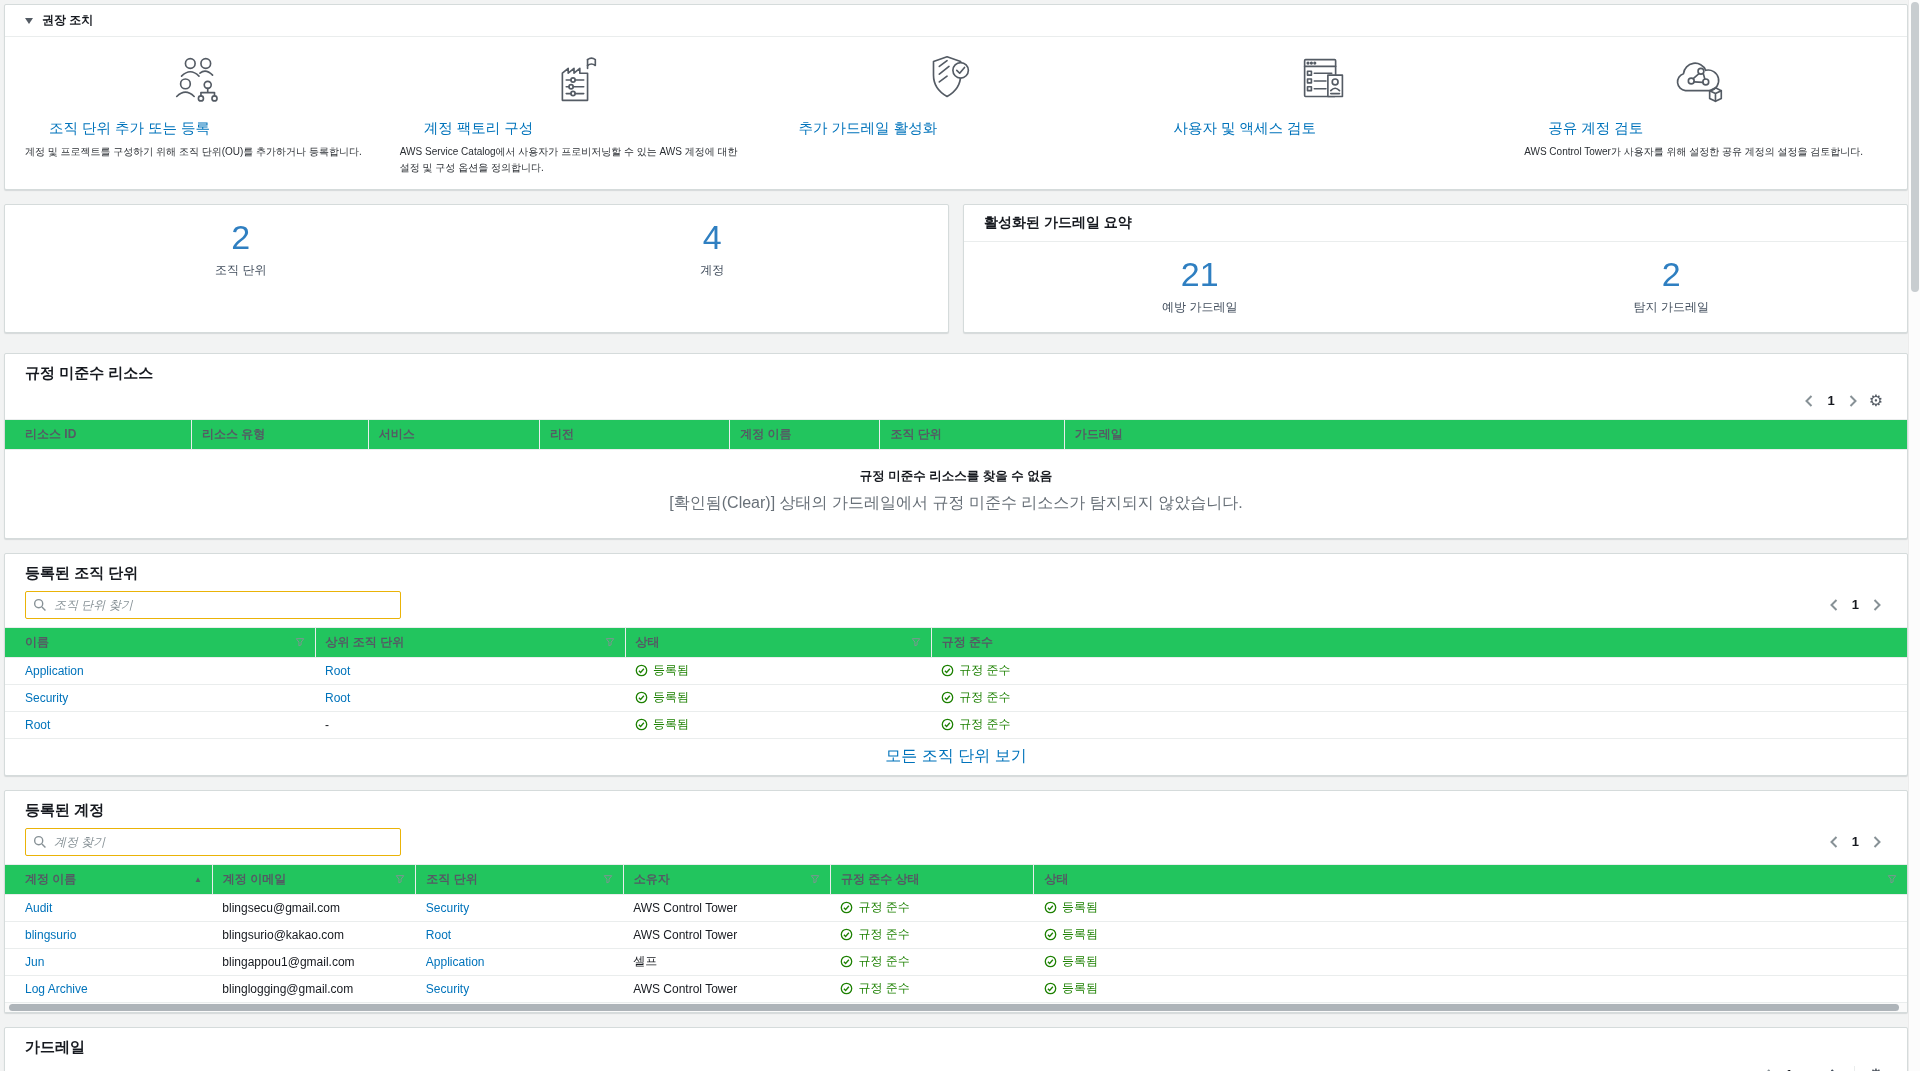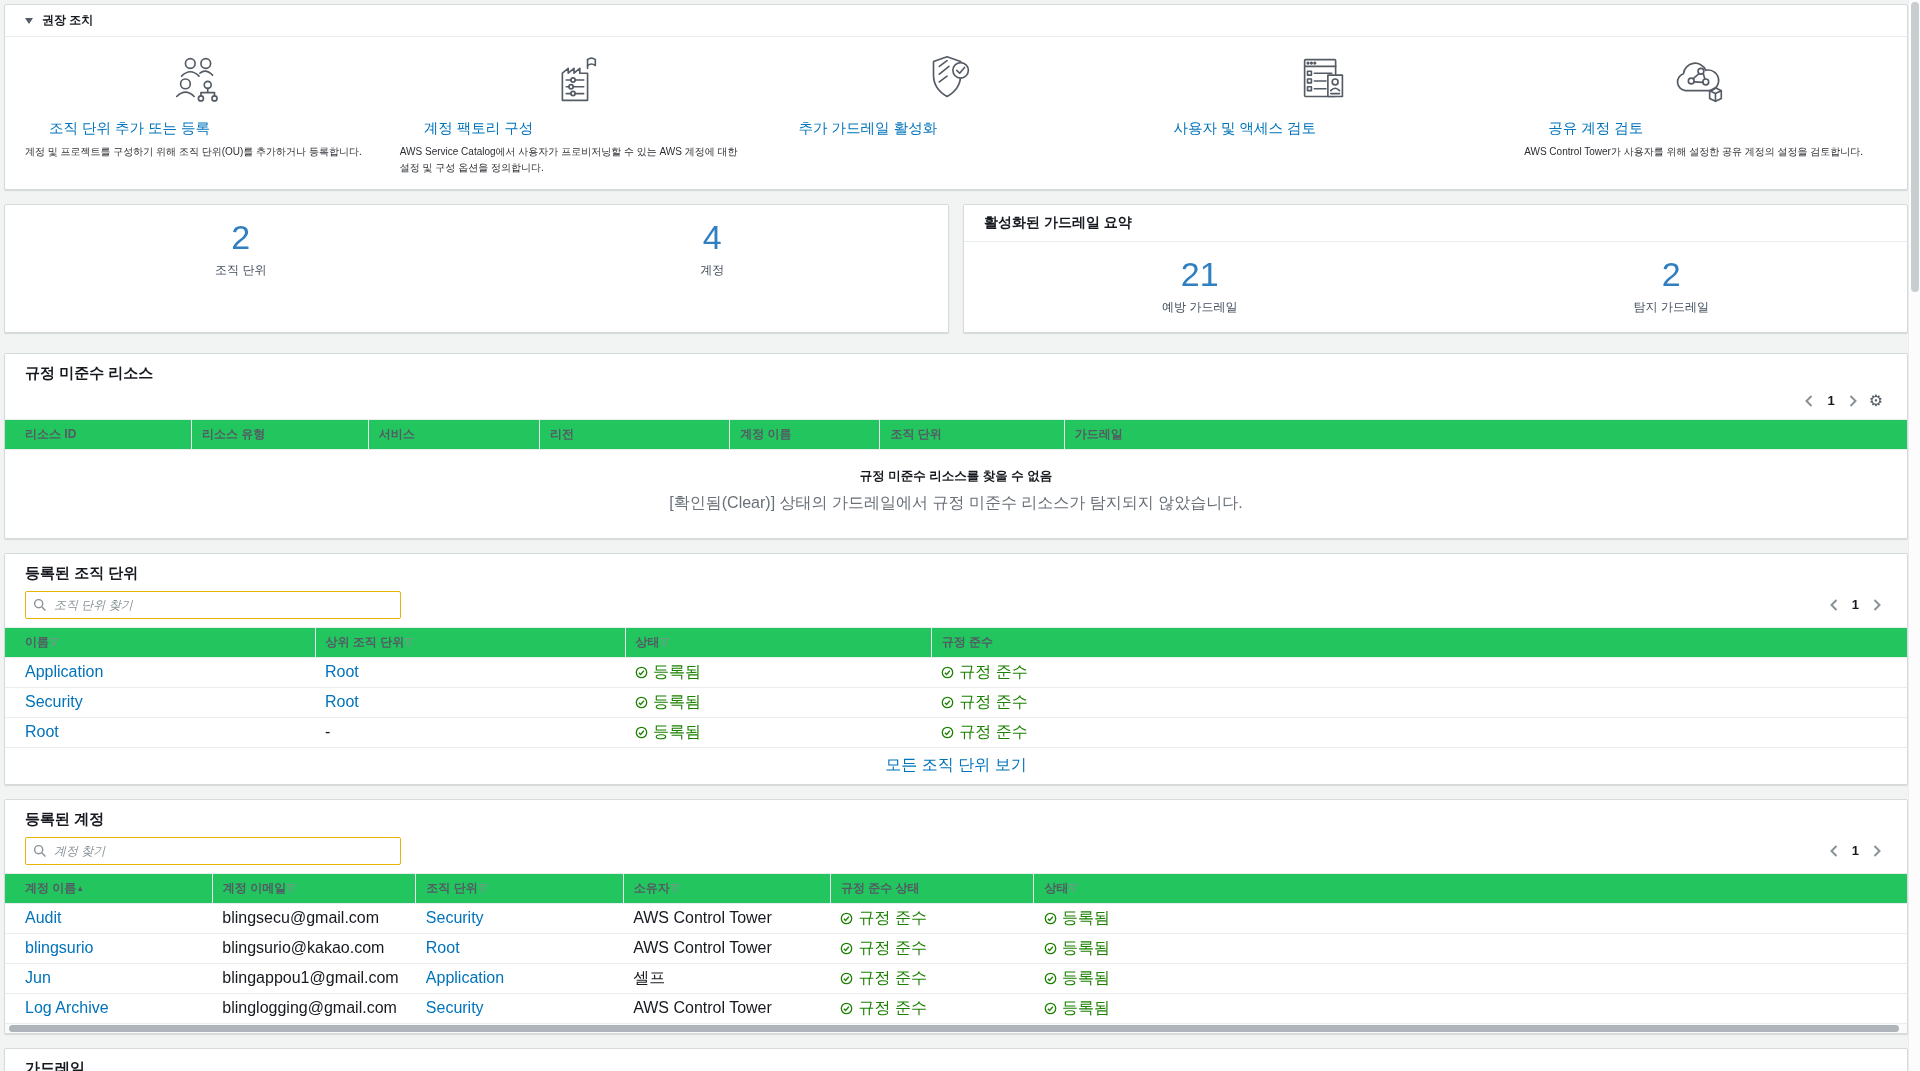--- a/index.html
+++ b/index.html
@@ -74,22 +74,22 @@
 
   
   table { width: 100%; border-collapse: collapse; font-size: 12px; table-layout: fixed; }
   thead th {
     background: #22c55e; color: var(--header, #545b64); font-weight: 700; text-align: left;
     padding: 6px 10px; border-top: 1px solid var(--divider); border-bottom: 1px solid var(--divider);
     height: 25px;
   }
   thead th + th { border-left: 1px solid var(--divider); margin-left: 16px; }
   th:first-child, td:first-child { padding-left: 20px; }
-  tbody td { padding: 4px 10px; border-bottom: 1px solid var(--divider); height: 23px; font-size: 16px; color: var(--text); }
-  .thx { display: flex; align-items: center; }
+  tbody td { padding: 4px 10px; border-bottom: 1px solid var(--divider); height: 23px; font-size: 12px; color: var(--text); }
+  .thx { display: flex; align-items: center; justify-content: space-between; }
   .funnel, .sorter { cursor: pointer; display: inline-flex; }
   a.lnk { color: var(--link); text-decoration: none; cursor: pointer; }
   a.lnk.st-plain { color: var(--text); cursor: default; }
 
   .status { display: inline-flex; align-items: center; gap: 5px; }
   .status.green { color: var(--success, #1d8102); }
   .status svg { flex: none; }
 
   
   .empty { text-align: center; padding: 18px 0 24px; }

